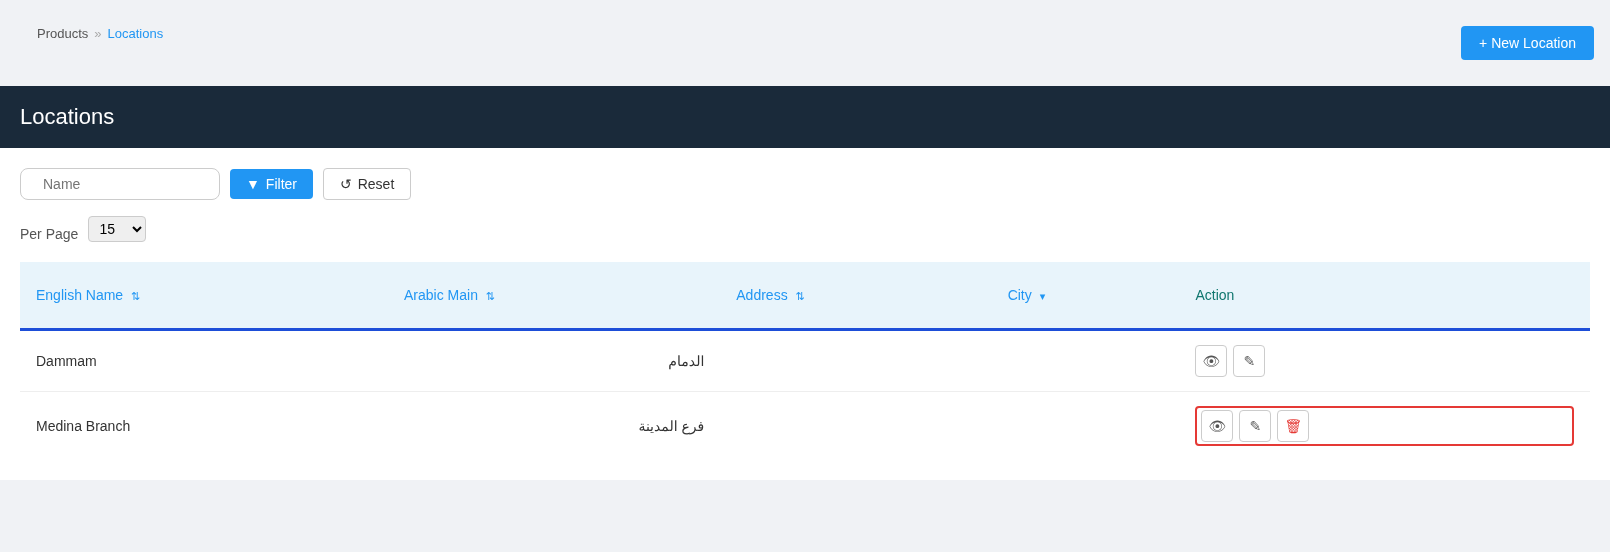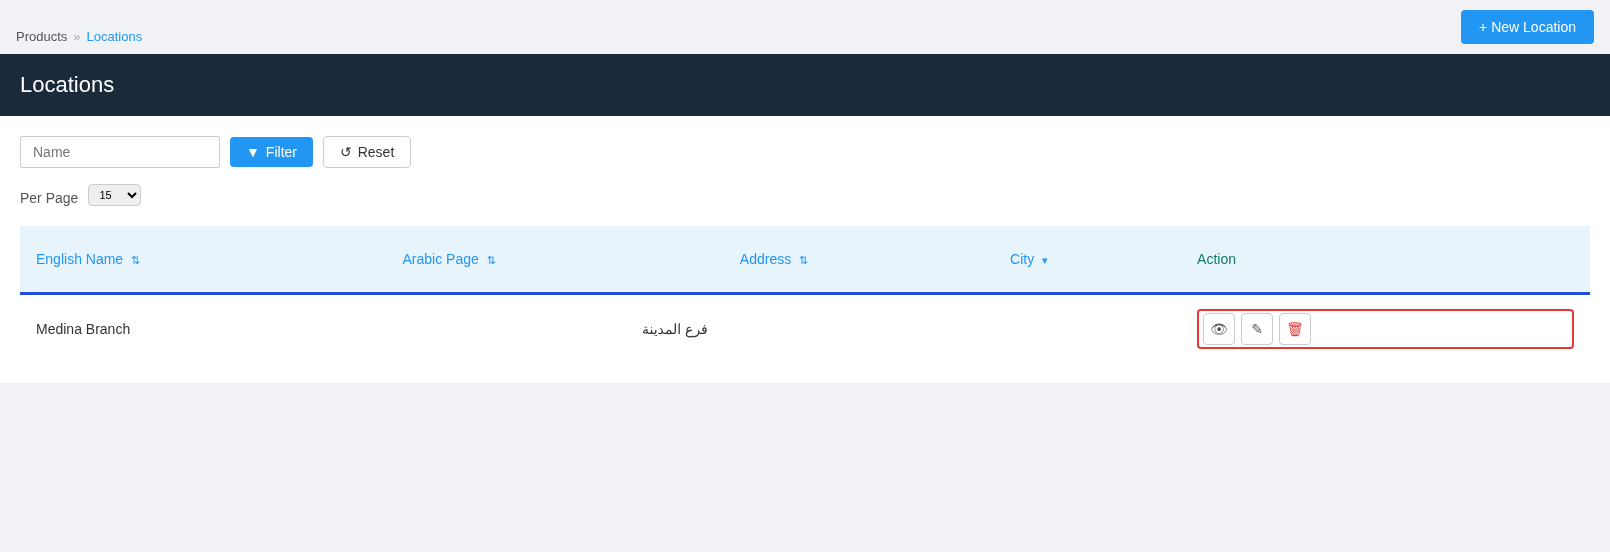--- a/index.html
+++ b/index.html
@@ -1,23 +1,24 @@
 <!DOCTYPE html>
 <html><head>
   <meta charset="utf-8">
   <style>
     * { box-sizing: border-box; margin: 0; padding: 0; }
     body { font-family: Arial, sans-serif; background: #f0f2f5; font-size: 14px; color: #333; }
 
     .top-bar {
       background: #f0f2f5;
-      padding: 10px 16px;
-      display: flex;
-      align-items: flex-end;
+      padding: 26px 16px;
+      display: flex;
+      align-items: flex-start;
       justify-content: space-between;
+      margin-left: 21px;
     }
     .breadcrumb {
       display: flex;
       align-items: center;
       font-size: 13px;
       color: #555;
     }
     .breadcrumb .sep {
       margin: 0 6px;
       color: #aaa;
@@ -54,22 +55,22 @@
     }
 
     .filter-row {
       display: flex;
       align-items: center;
       gap: 10px;
       margin-bottom: 16px;
     }
     .filter-input {
       border: 1px solid #ccc;
-      border-radius: 2px;
-      padding: 7px 12px;
+      border-radius: 8px;
+      padding: 7px 22px;
       font-size: 14px;
       width: 200px;
       color: #0369a1;
       outline: none;
     }
     .btn-filter {
       background: #2196f3;
       color: #fff;
       border: none;
       padding: 7px 16px;
@@ -98,21 +99,21 @@
       align-items: flex-end;
       gap: 10px;
       margin-bottom: 20px;
       font-size: 14px;
       color: #555;
     }
     .per-page-row select {
       border: 1px solid #ccc;
       border-radius: 4px;
       padding: 3px 6px;
-      font-size: 11px;
+      font-size: 14px;
       cursor: pointer;
     }
 
     table {
       width: 100%;
       border-collapse: collapse;
     }
     thead tr {
       background: #e8f4fb;
     }
@@ -216,37 +217,53 @@
   </div>
 
   <table>
     <thead>
       <tr>
         <th style="cursor:pointer;">
           <span>English Name</span>
           <span class="sort-icon">⇅</span>
         </th>
         <th style="cursor:pointer;">
-          <span>Arabic Page</span>
+          <span>Arabic Main</span>
           <span class="sort-icon">⇅</span>
         </th>
         <th style="cursor:pointer;">
           <span>Address</span>
           <span class="sort-icon">⇅</span>
         </th>
         <th style="cursor:pointer;">
           <span>City</span>
           <span class="sort-icon">▾</span>
         </th>
         <th class="action-col">
           <span>Action</span>
         </th>
       </tr>
     </thead>
     <tbody id="table-body">
+        <tr>
+          <td>Dammam</td>
+          <td class="arabic-text">الدمام</td>
+          <td></td>
+          <td></td>
+          <td>
+            <div class="action-btns">
+              <button class="btn-icon" title="View">
+                <span style="font-size:14px;">👁</span>
+              </button>
+              <button class="btn-icon" title="Edit">
+                <span style="font-size:14px;">✎</span>
+              </button>
+            </div>
+          </td>
+        </tr>
         <tr>
           <td>Medina Branch</td>
           <td class="arabic-text">فرع المدينة</td>
           <td></td>
           <td></td>
           <td>
             <div class="action-btns highlighted">
               <button class="btn-icon" title="View">
                 <span style="font-size:14px;">👁</span>
               </button>

